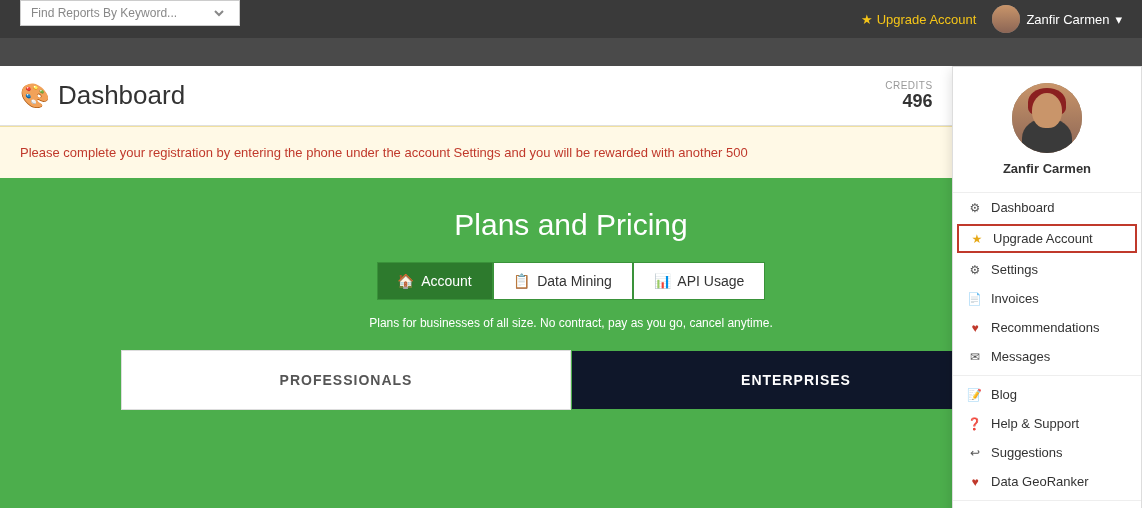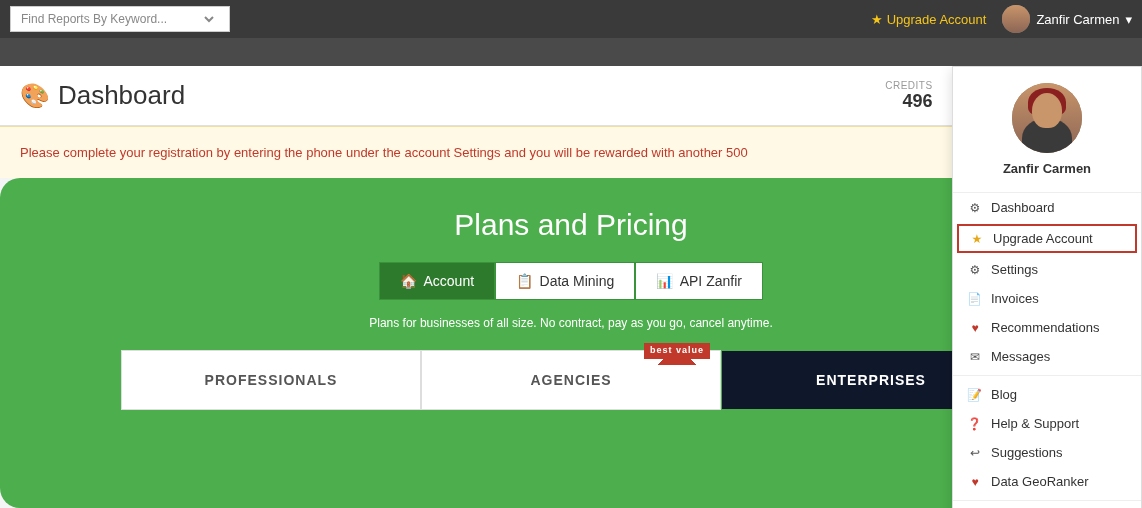--- a/index.html
+++ b/index.html
@@ -3,23 +3,22 @@
   <meta charset="utf-8">
   <style>
     * { margin: 0; padding: 0; box-sizing: border-box; }
     body { font-family: Arial, sans-serif; width: 1142px; height: 508px; overflow: hidden; position: relative; background: #f5f5f5; }
 
     
     .top-nav {
       background: #3a3a3a;
       height: 38px;
       display: flex;
-      align-items: center;
       justify-content: space-between;
-      padding: 0 10px;
+      padding: 0 20px;
       position: relative;
       z-index: 10;
     }
     .search-bar {
       display: flex;
       align-items: center;
       background: white;
       border: 1px solid #ccc;
       height: 26px;
       width: 220px;
@@ -137,21 +136,20 @@
 
     
     .main-content {
       background: #4cae4c;
       flex: 1;
       display: flex;
       flex-direction: column;
       align-items: center;
       padding: 30px 32px 0;
       position: relative;
-      border-radius: 20px;
     }
     .plans-title {
       color: white;
       font-size: 30px;
       font-weight: normal;
       margin-bottom: 20px;
     }
     .tabs-row {
       display: flex;
       gap: 0;
@@ -409,33 +407,29 @@
         <button class="tab active">
           <span>🏠</span>
           <span>Account</span>
         </button>
         <button class="tab">
           <span>📋</span>
           <span>Data Mining</span>
         </button>
         <button class="tab">
           <span>📊</span>
-          <span>API Zanfir</span>
+          <span>API Usage</span>
         </button>
       </div>
 
       <p class="plans-subtitle">Plans for businesses of all size. No contract, pay as you go, cancel anytime.</p>
 
       <div class="plan-cards">
         <div class="plan-card">
           <span>PROFESSIONALS</span>
-        </div>
-        <div class="plan-card agencies">
-          <div class="best-value-badge">best value</div>
-          <span>AGENCIES</span>
         </div>
         <div class="plan-card last-card">
           <span style="color:white;">ENTERPRISES</span>
         </div>
       </div>
     </div>
 
     <div class="dropdown-menu">
       <div class="dropdown-header">
         <div class="user-avatar-large">

